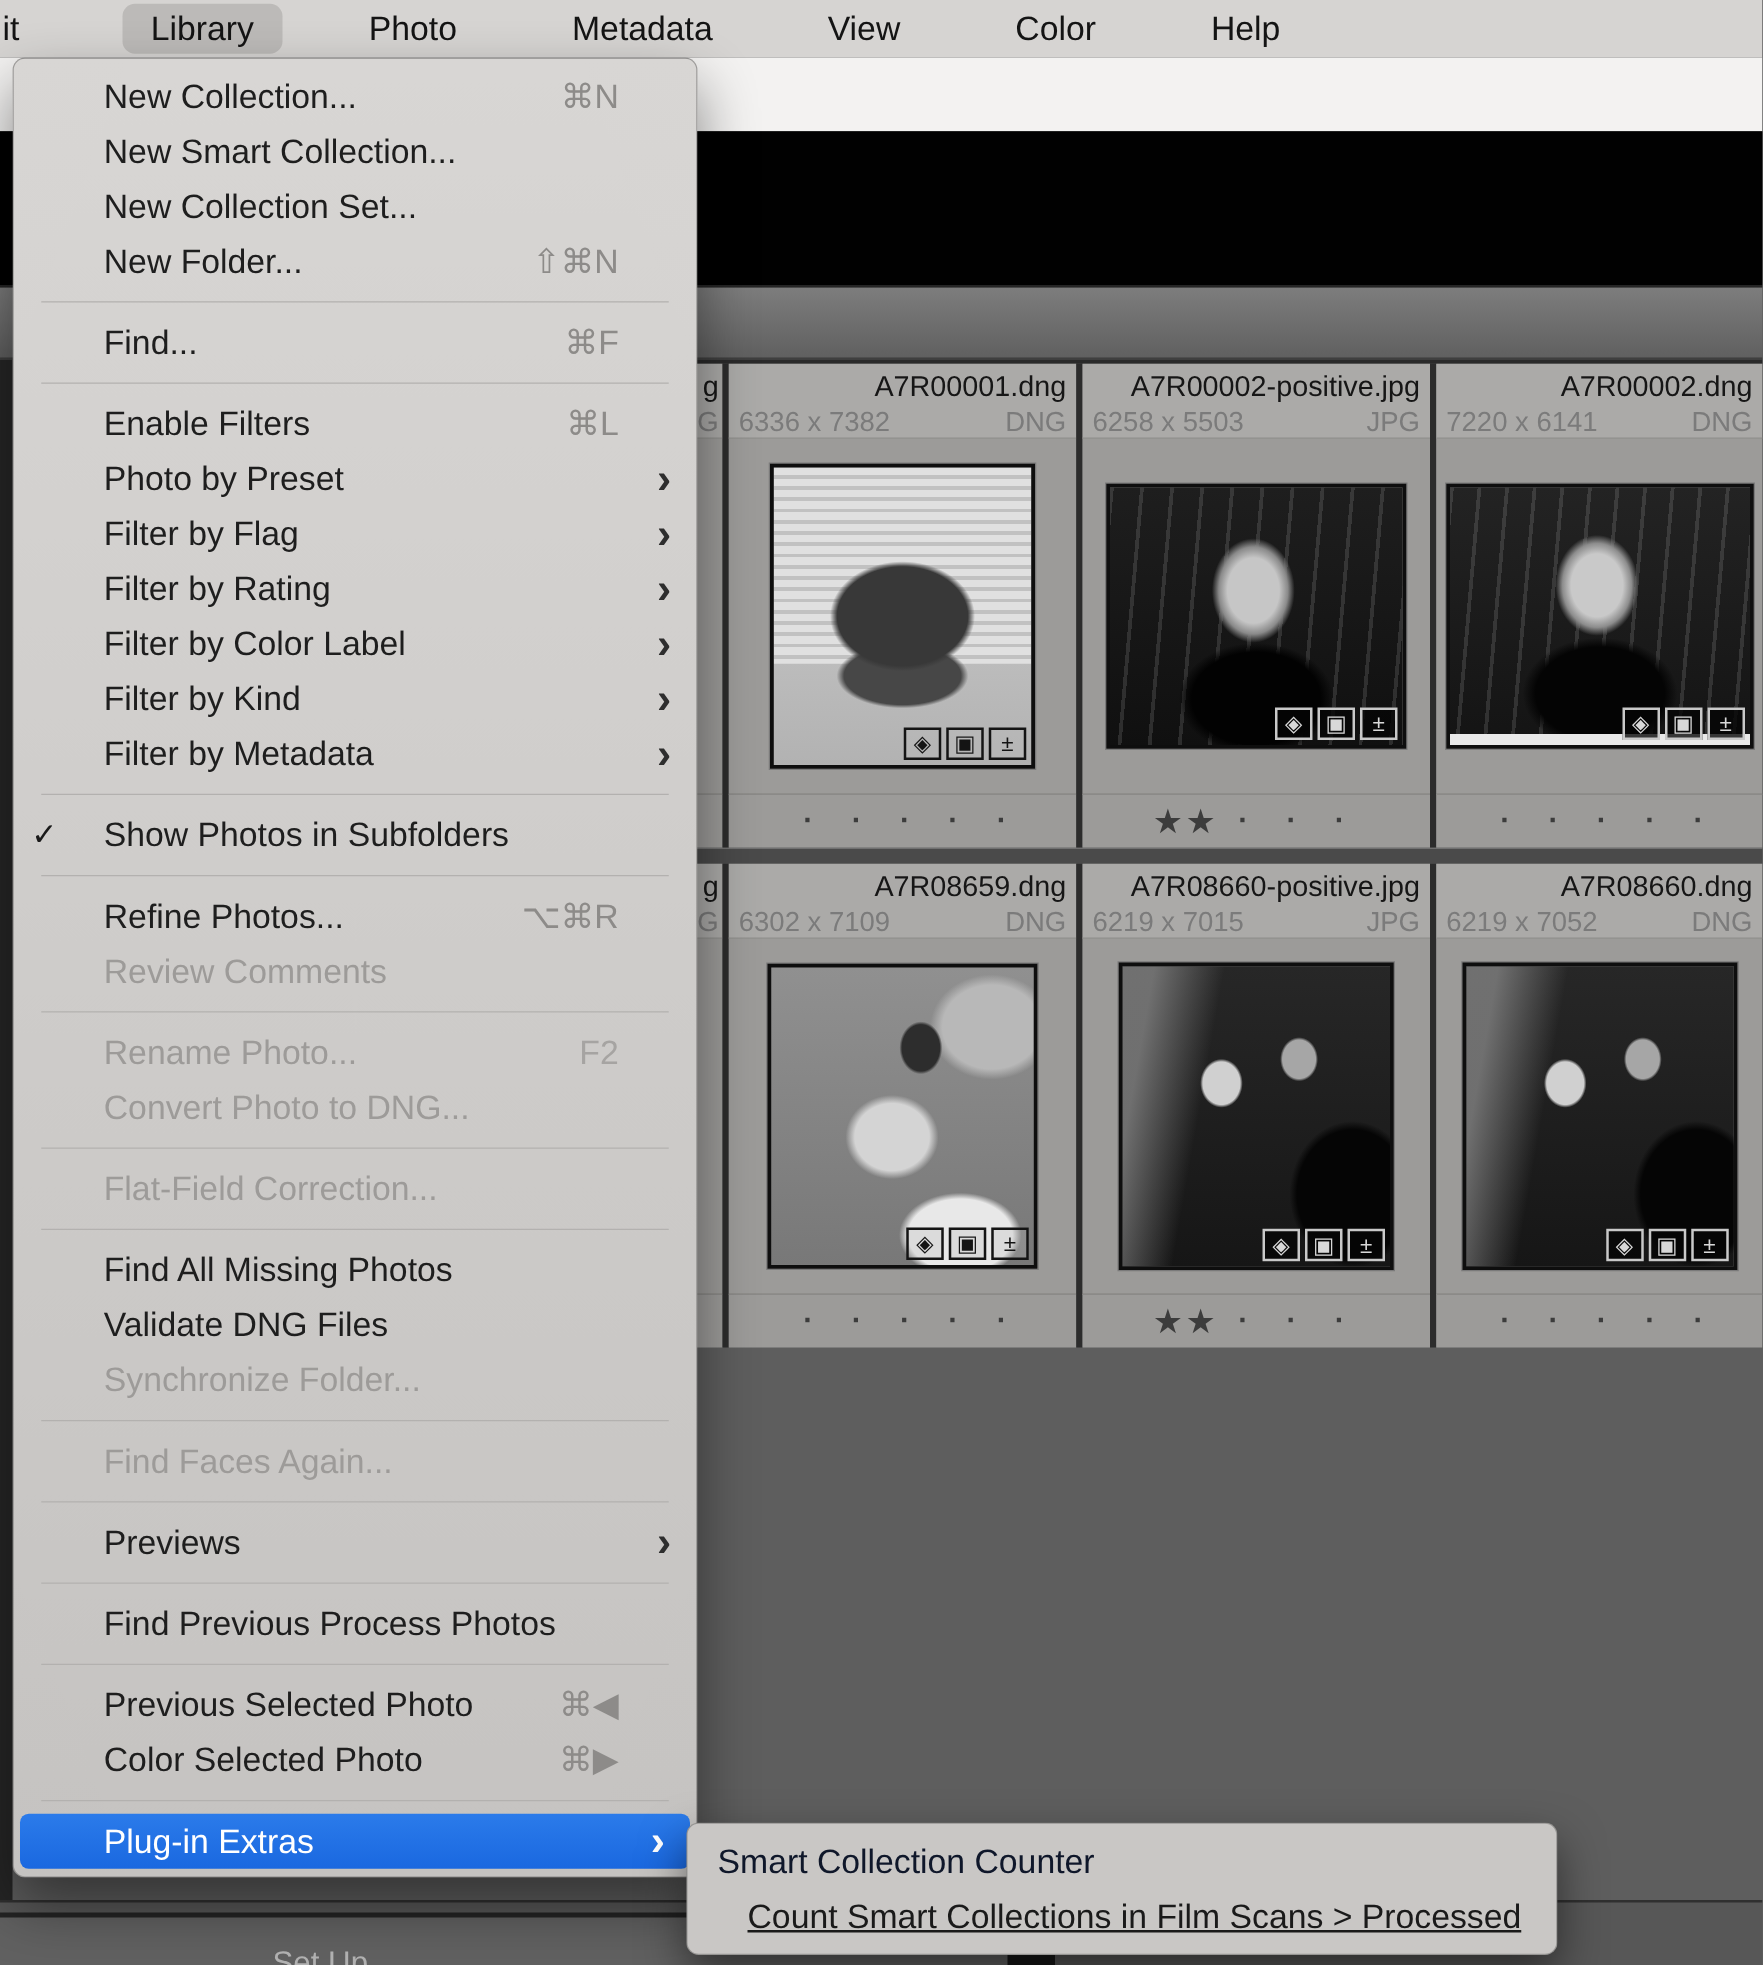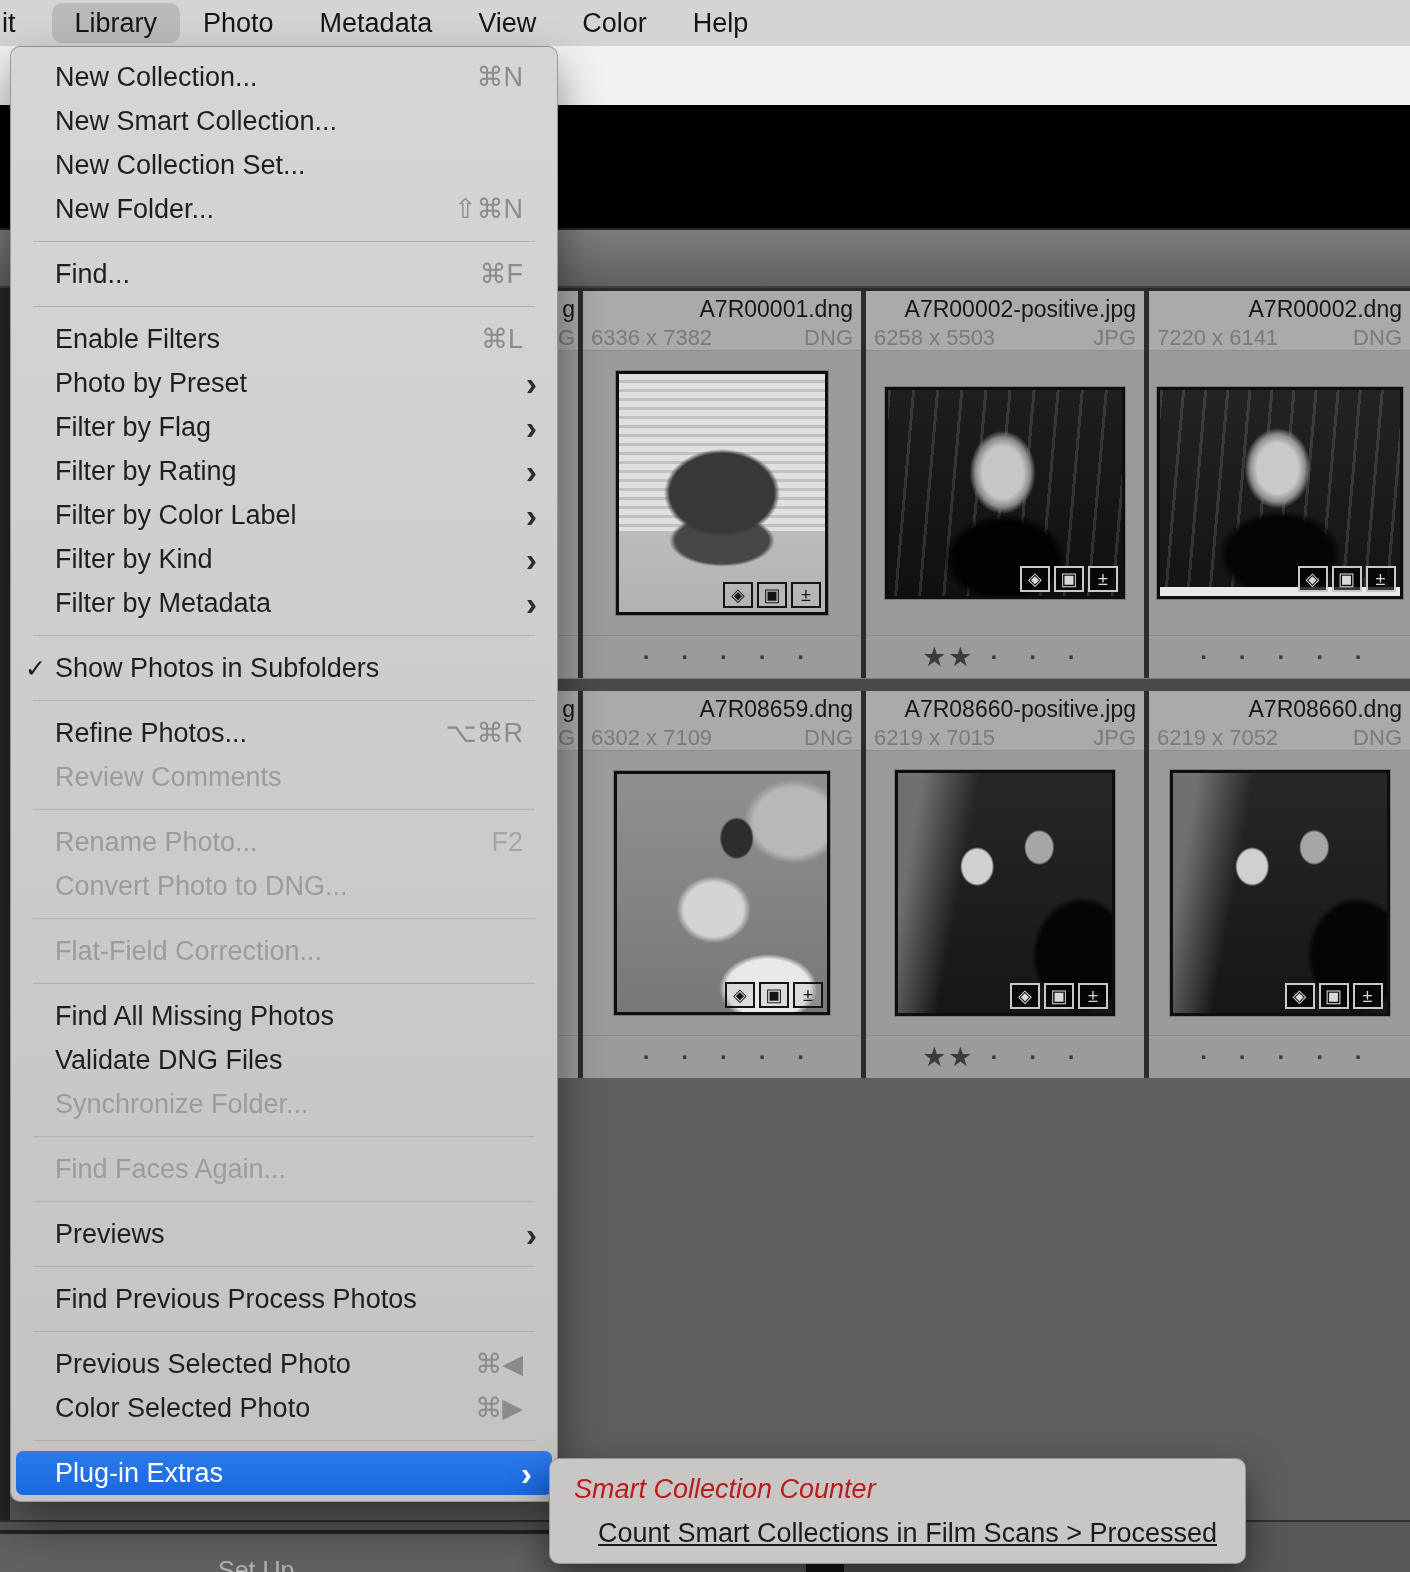--- a/index.html
+++ b/index.html
@@ -1,20 +1,20 @@
 <!DOCTYPE html>
 <html><head>
 <meta charset="utf-8">
 <style>
   html,body{margin:0;padding:0;}
   body{width:1410px;height:1572px;position:relative;overflow:hidden;background:#5e5e5e;
        font-family:"Liberation Sans",sans-serif;-webkit-font-smoothing:antialiased;}
 
   
-  .band{position:absolute;left:0;width:1410px;}
+  .band{position:absolute;left:0;width:1410px;gap:46px;}
   .menubar{top:0;height:46px;background:#d6d4d2;display:flex;align-items:center;z-index:6;font-size:27px;color:#141414;}
   .mb-item{padding:0 23px;height:40px;display:flex;align-items:center;border-radius:10px;}
   .mb-item.clipped{padding-left:2px;padding-right:20px;}
   .mb-item.active{background:#bcbab8;margin-left:16px;}
   .title-band{top:46px;height:59px;background:#f3f2f1;}
   .black-band{top:105px;height:123px;background:#010101;}
   .toolbar-band{top:228px;height:60px;background:linear-gradient(#7d7d7d,#606060);
                 border-top:2px solid #252525;border-bottom:2px solid #3f3f3f;box-sizing:border-box;}
   .left-dark{position:absolute;left:0;top:288px;width:10px;height:1232px;background:#262626;}
 
@@ -83,38 +83,38 @@
   .thumb[data-photo="man-portrait"] .badge,.thumb[data-photo="man-portrait-2"] .badge,
   .thumb[data-photo="party-pair"] .badge,.thumb[data-photo="party-pair-2"] .badge{
          border:2px solid #c9c9c9;color:#d8d8d8;background:rgba(5,5,5,0.78);}
 
   
   .menu{position:absolute;left:10px;top:46px;width:548px;box-sizing:border-box;z-index:10;
         padding:8px 0 6px 0;border-radius:10px;
         background:linear-gradient(180deg,#d8d6d4 0%,#cdcbc9 55%,#c5c3c1 100%);
         border:1px solid rgba(0,0,0,0.28);
         box-shadow:0 22px 46px rgba(0,0,0,0.45);}
-  .mi{height:44px;display:flex;align-items:center;padding:0 20px 0 14px;font-size:27px;color:#1e1e1e;}
+  .mi{height:44px;display:flex;align-items:center;padding:0 20px 0 14px;font-size:27px;color:#1e1e1e;gap:28px;}
   .mi .check{width:30px;font-size:25px;color:#1a1a1a;}
   .mi .lbl{white-space:nowrap;}
   .mi .sc{margin-left:auto;color:#8d8b89;white-space:nowrap;}
   .mi .arr{margin-left:14px;font-size:34px;line-height:1;color:#2e2e2e;font-weight:bold;}
   .mi.disabled .lbl{color:#9d9b99;}
   .mi.disabled .sc{color:#a6a4a2;}
   .mi.sep{height:1px;margin:10px 22px;padding:0;background:#b3b1af;}
   .mi.highlighted{margin:0 5px;padding-left:9px;border-radius:7px;
         background:linear-gradient(#2b7bea,#1a68e0);}
   .mi.highlighted .lbl,.mi.highlighted .arr,.mi.highlighted .check{color:#ffffff;}
 
   
   .submenu{position:absolute;left:549px;top:1458px;width:697px;box-sizing:border-box;z-index:20;
         padding:8px 0;border-radius:10px;background:#c9c7c5;
         border:1px solid rgba(0,0,0,0.25);box-shadow:0 16px 36px rgba(0,0,0,0.5);}
   .smi{height:44px;display:flex;align-items:center;padding-left:24px;font-size:27px;color:#1a1a1a;white-space:nowrap;}
-  .smi.disabled{color:#b91c1c;font-style:italic;}
+  .smi.disabled{color:#0f172a;}
   .smi.indented{padding-left:48px;text-decoration:underline;}
 
   
   .bottom-strip{position:absolute;left:0;top:1520px;width:1410px;height:52px;background:#575757;
         border-top:2px solid #303030;box-sizing:border-box;overflow:hidden;z-index:2;}
   .import-panel{position:absolute;left:-36px;top:8px;width:840px;height:70px;background:#616161;
         border:4px solid #242424;border-radius:16px;}
   .setup{position:absolute;left:250px;top:22px;font-size:25px;color:#b3b3b3;}
   .strip-gap{position:absolute;left:806px;top:0;width:38px;height:52px;background:#181818;}
 </style>

